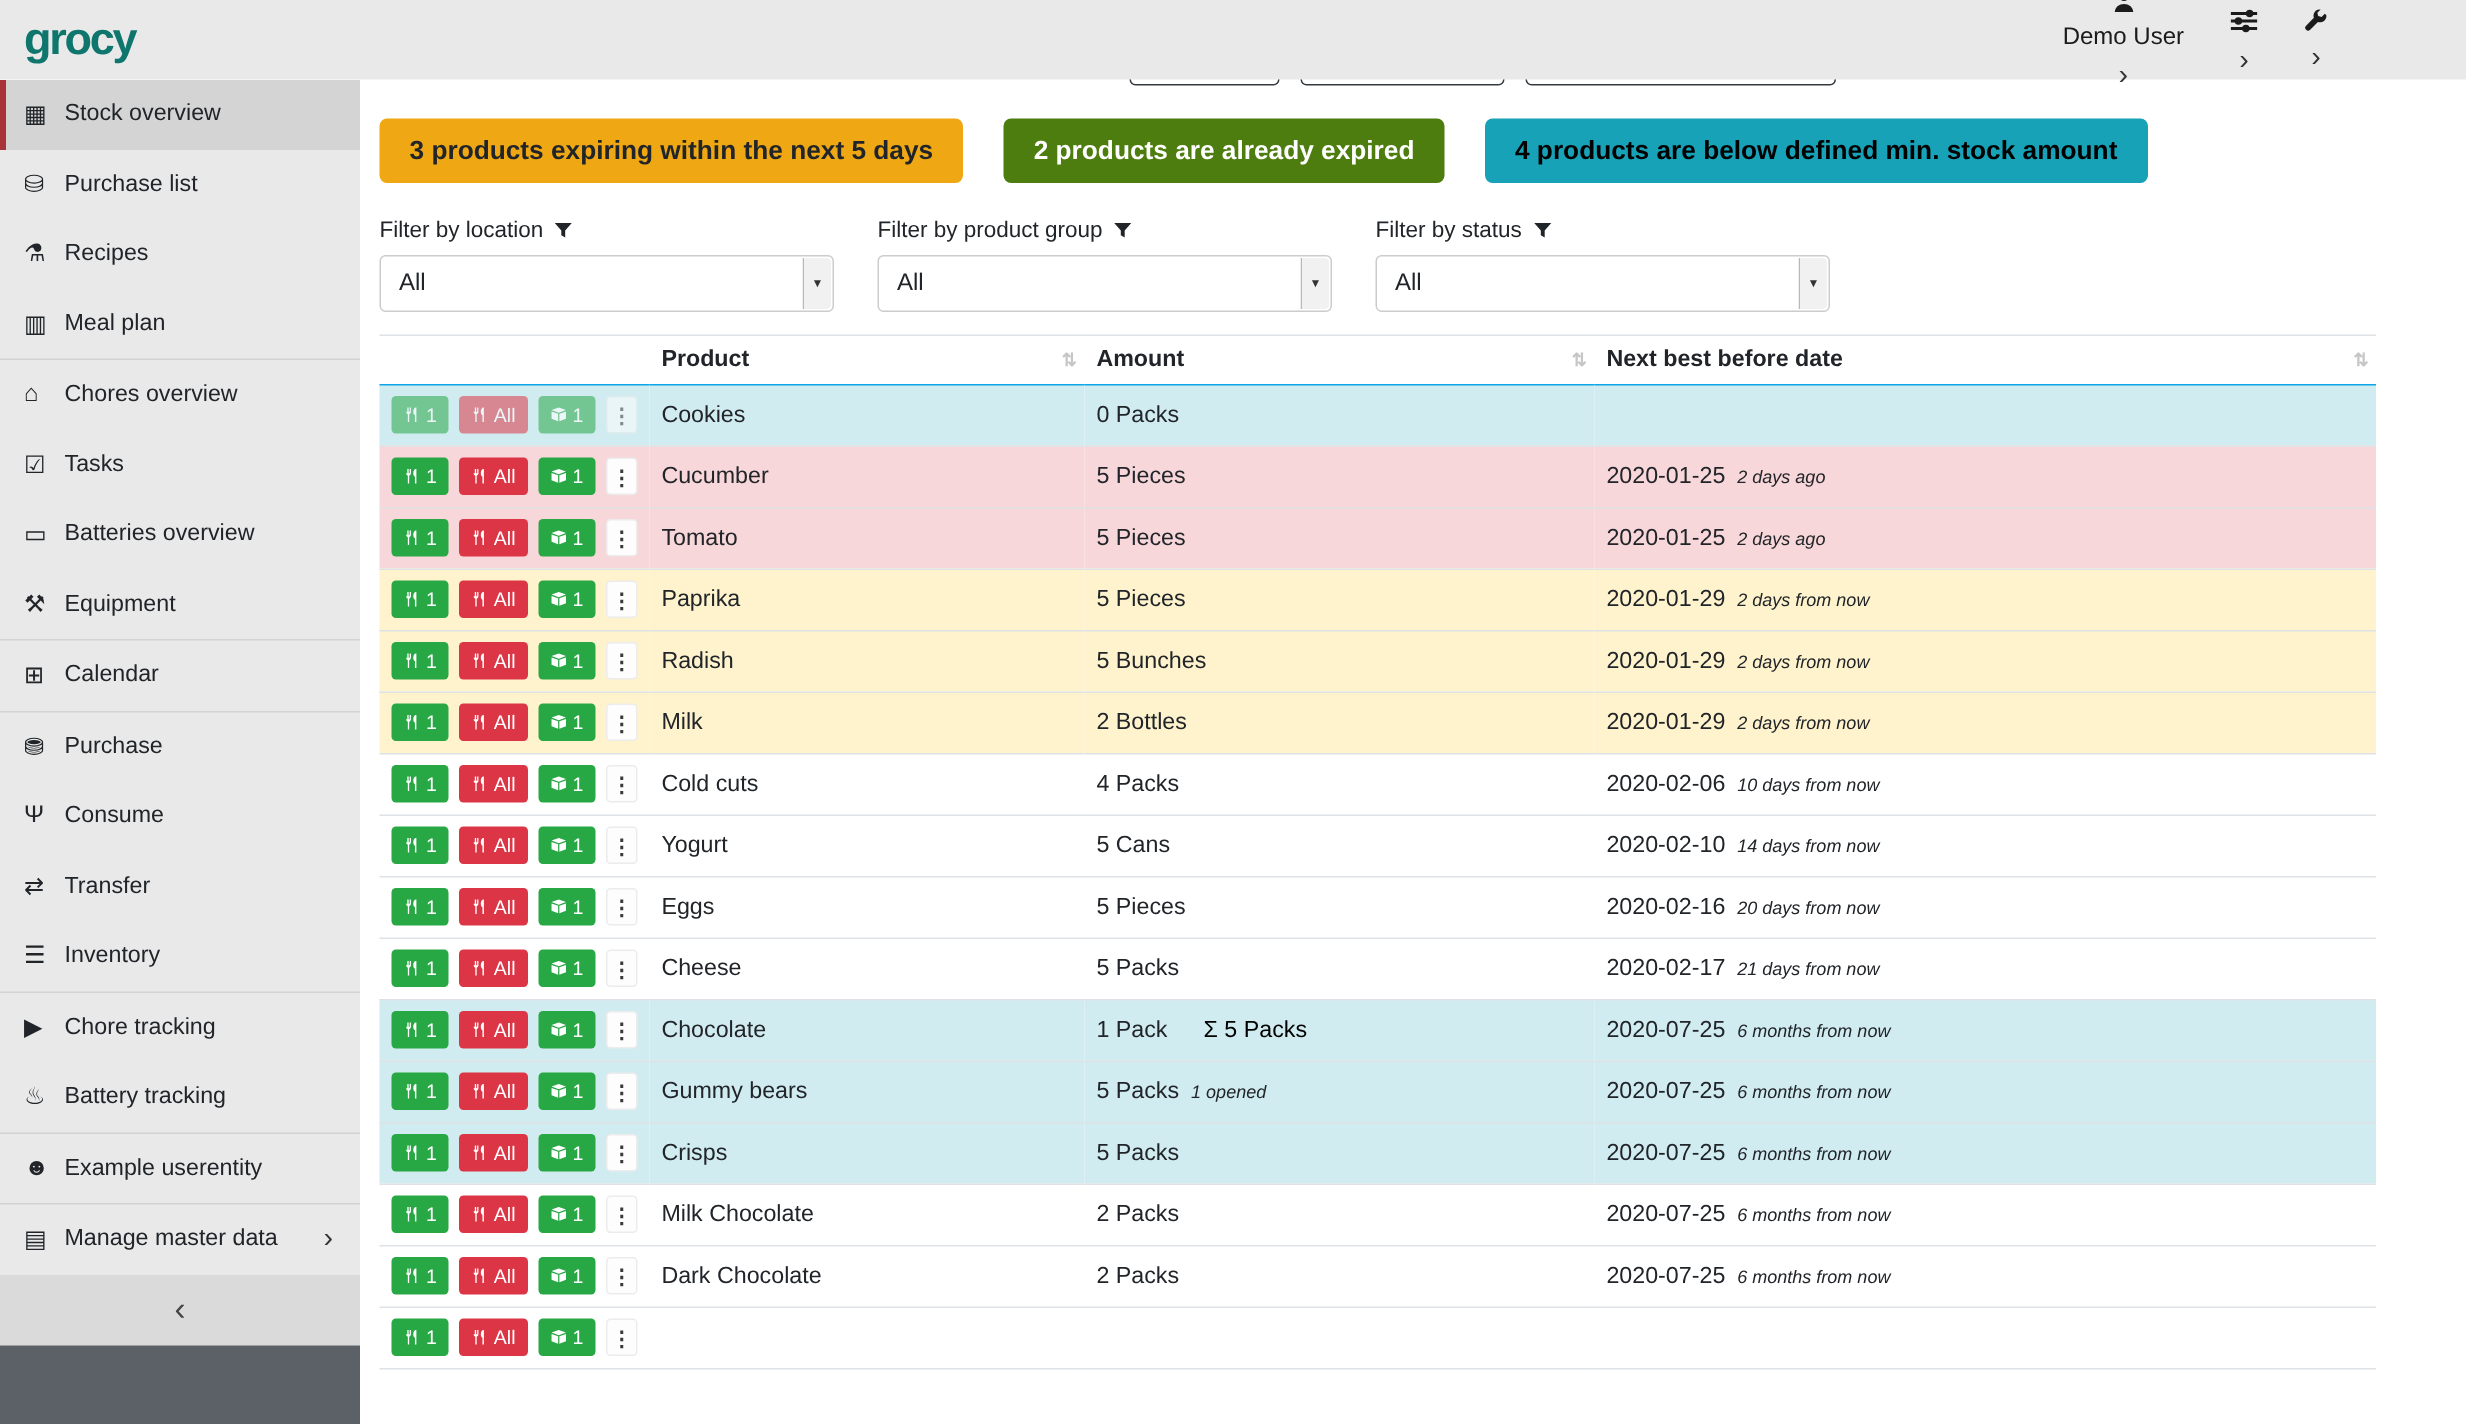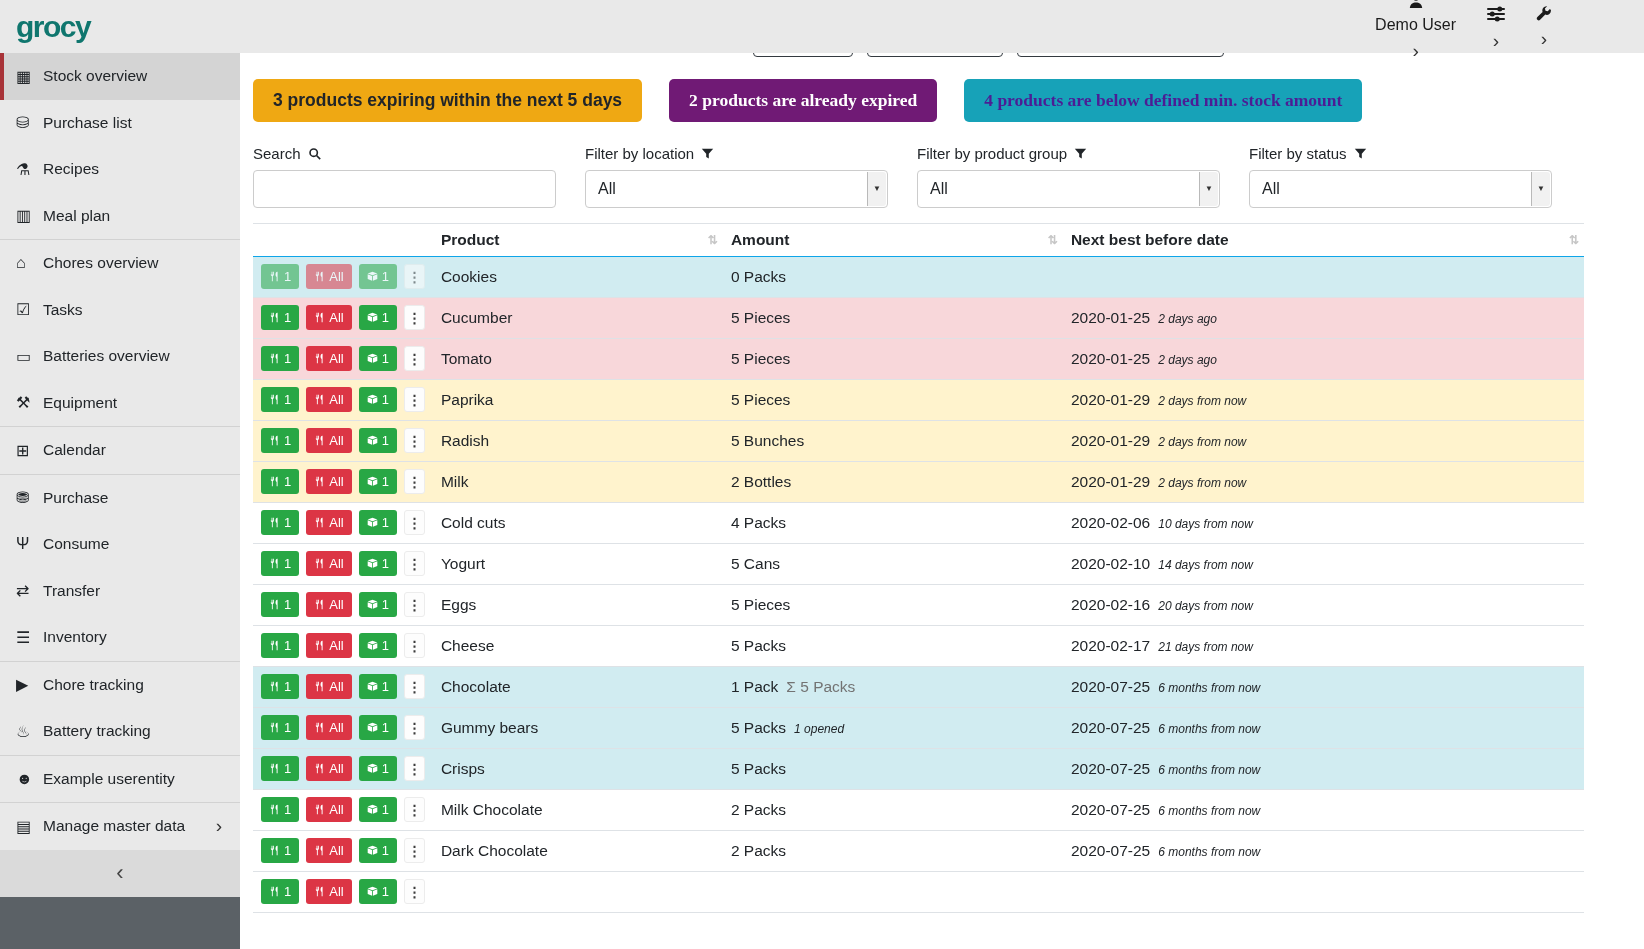--- a/index.html
+++ b/index.html
@@ -58,21 +58,21 @@
   tr.status-danger td { background:#f8d7da; }
   tr.status-warning td { background:#fff3cd; }
 
   .actions { display:flex; align-items:center; gap:7px; white-space:nowrap; }
   .actions.disabled .btn-xs { opacity:.55; }
   .btn-xs { display:inline-flex; align-items:center; justify-content:center; gap:4px; height:25px; padding:0 8px; border-radius:3px; font-size:13px; color:#fff; border:none; cursor:pointer; }
   .btn-green { background:#28a745; }
   .btn-red { background:#dc3545; }
   .btn-light { background:#fdfdfd; border:1px solid #ececec; color:#3a3a3a; width:21px; padding:0; font-size:14px; font-weight:700; }
 
-  .amount-sum { color:#737373; margin-left:8px; }
+  .amount-sum { color:#000000; margin-left:24px; }
   .amount-opened { font-size:12px; font-style:italic; margin-left:8px; }
   .date-note { font-size:12px; font-style:italic; margin-left:8px; }
 </style>
 </head>
 <body>
 
 <div class="topbar">
   <div class="logo">grocy</div>
   <div class="topbar-right">
     <div class="tb-group">
@@ -254,38 +254,26 @@
             </svg>
           </span>
     <span class="btn-label">Location Content Sheet</span>
   </button>
 </div>
   </div>
 
   <div class="banners">
   <div class="banner" style="background: rgb(239, 168, 19); color: rgb(33, 37, 41);">3 products expiring within the next 5 days</div>
 
-  <div class="banner" style="background: #701a75; color: rgb(255, 255, 255); font-family: Liberation Serif, serif;">2 products are already expired</div>
-
-  <div class="banner" style="background: rgb(23, 162, 184); color: #4c1d95; font-family: Liberation Serif, serif;">4 products are below defined min. stock amount</div>
+  <div class="banner" style="background: #4d7c0f; color: rgb(255, 255, 255);">2 products are already expired</div>
+
+  <div class="banner" style="background: rgb(23, 162, 184); color: #000000;">4 products are below defined min. stock amount</div>
 </div>
 
   <div class="filters">
-    <div class="filter">
-      <div class="filter-label">
-        <span>Search</span>
-        <span class="icon icon-filter">
-            <svg viewBox="0 0 16 16" fill="none" stroke="currentColor" stroke-width="2">
-              <circle cx="7" cy="7" r="4.5"></circle>
-              <path d="M10.5 10.5L15 15"></path>
-            </svg>
-          </span>
-      </div>
-      <input class="input" value="" style="">
-    </div>
 
   <div class="filter">
     <div class="filter-label">
       <span class="filter-label-text">Filter by location</span>
       <span class="icon icon-filter">
             <svg viewBox="0 0 16 16" fill="currentColor">
               <path d="M1 2h14l-5.4 6.2V14l-3.2-1.8V8.2z"></path>
             </svg>
           </span>
     </div>

